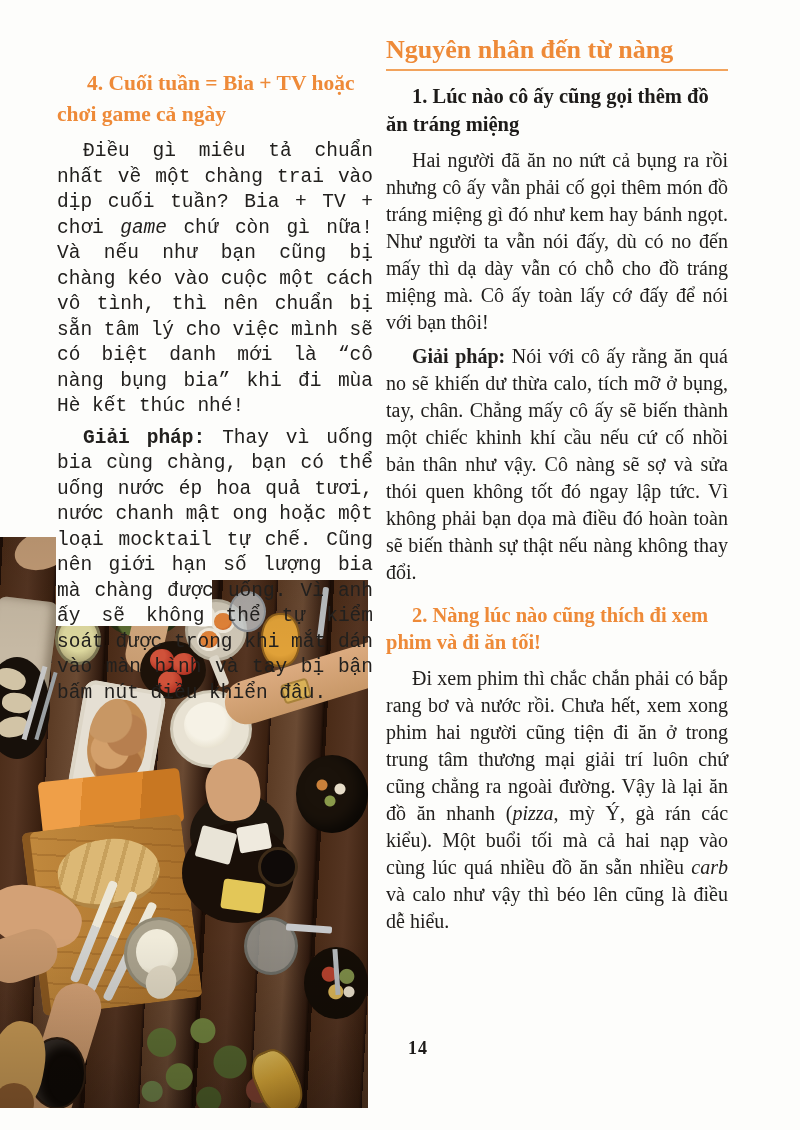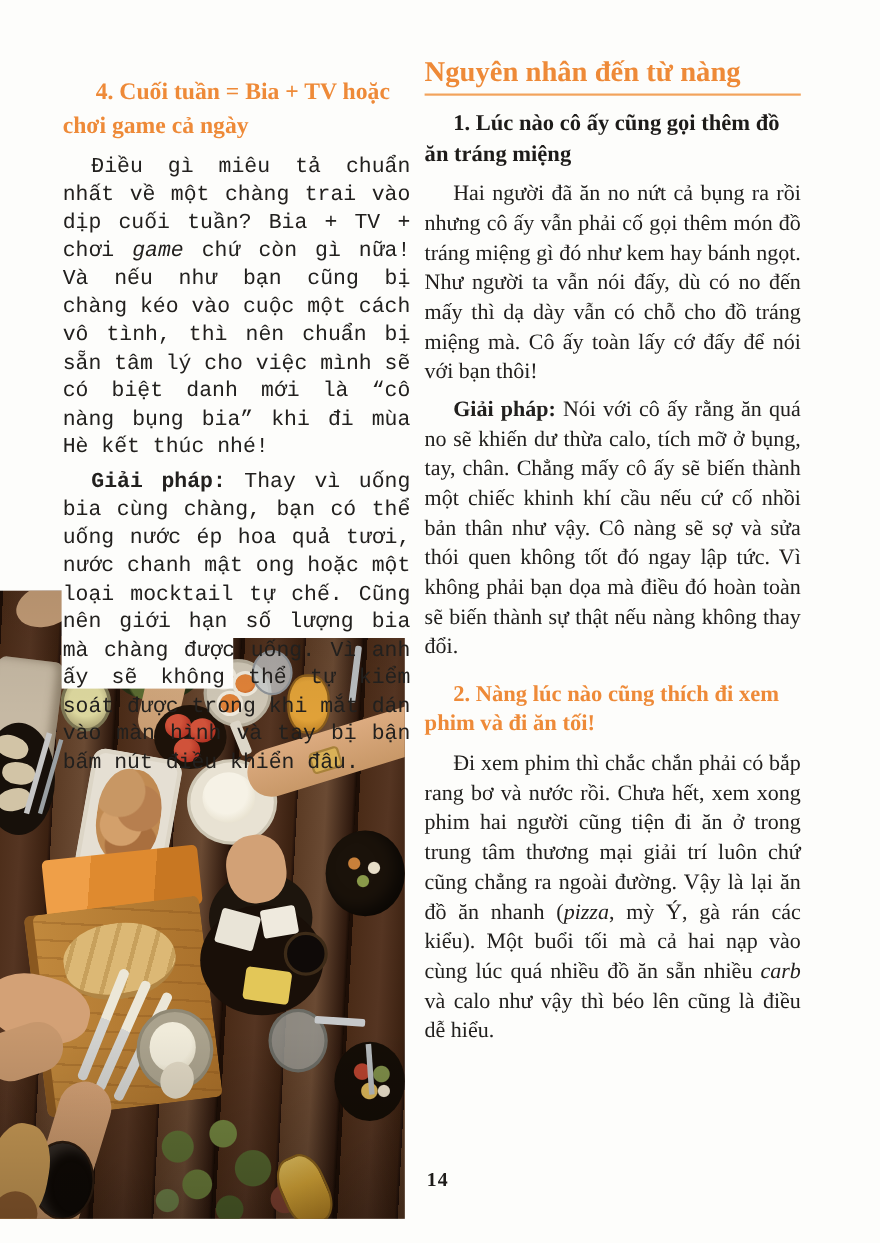--- a/index.html
+++ b/index.html
@@ -11,21 +11,21 @@
     font-family:"Liberation Serif","DejaVu Serif",serif;
     color:#22201e;
   }
 
   
   .col-left{
     position:absolute;left:57px;top:56px;width:316px;z-index:3;
     text-align:justify;
   }
   .col-right{
-    position:absolute;left:386px;top:50px;width:342px;z-index:3;
+    position:absolute;left:386px;top:34px;width:342px;z-index:3;
     text-align:justify;
   }
   .h-orange{
     margin:12px 0 10px 0;
     font-size:21.5px;line-height:1.42;font-weight:bold;
     color:#ee8a38;text-indent:30px;text-align:left;
   }
   .main-h{
     margin:0 0 12px 0;
     font-size:26px;line-height:1.2;font-weight:bold;
@@ -54,22 +54,22 @@
   }
   .seg-i{font-style:italic;}
   .seg-b{font-weight:bold;}
 
   
   .notch{position:absolute;background:#fdfdfb;z-index:2;}
   .notch-a{left:56px;top:498px;width:318px;height:82px;}
   .notch-b{left:56px;top:580px;width:156px;height:46px;}
 
   .pagenum{
-    position:absolute;left:388px;top:1038px;z-index:3;
-    font-size:18px;font-weight:bold;letter-spacing:1px;color:#1d1b19;margin-top:24px;
+    position:absolute;left:408px;top:1038px;z-index:3;
+    font-size:18px;font-weight:bold;letter-spacing:1px;color:#1d1b19;
   }
 
   
   .photo{
     position:absolute;left:0;top:537px;width:368px;height:571px;
     z-index:1;overflow:hidden;
     background:
       radial-gradient(130% 105% at 55% 40%, rgba(0,0,0,0) 52%, rgba(18,7,2,.5) 100%),
       repeating-linear-gradient(93deg,
         #1d0e06 0px, #1d0e06 3px,

